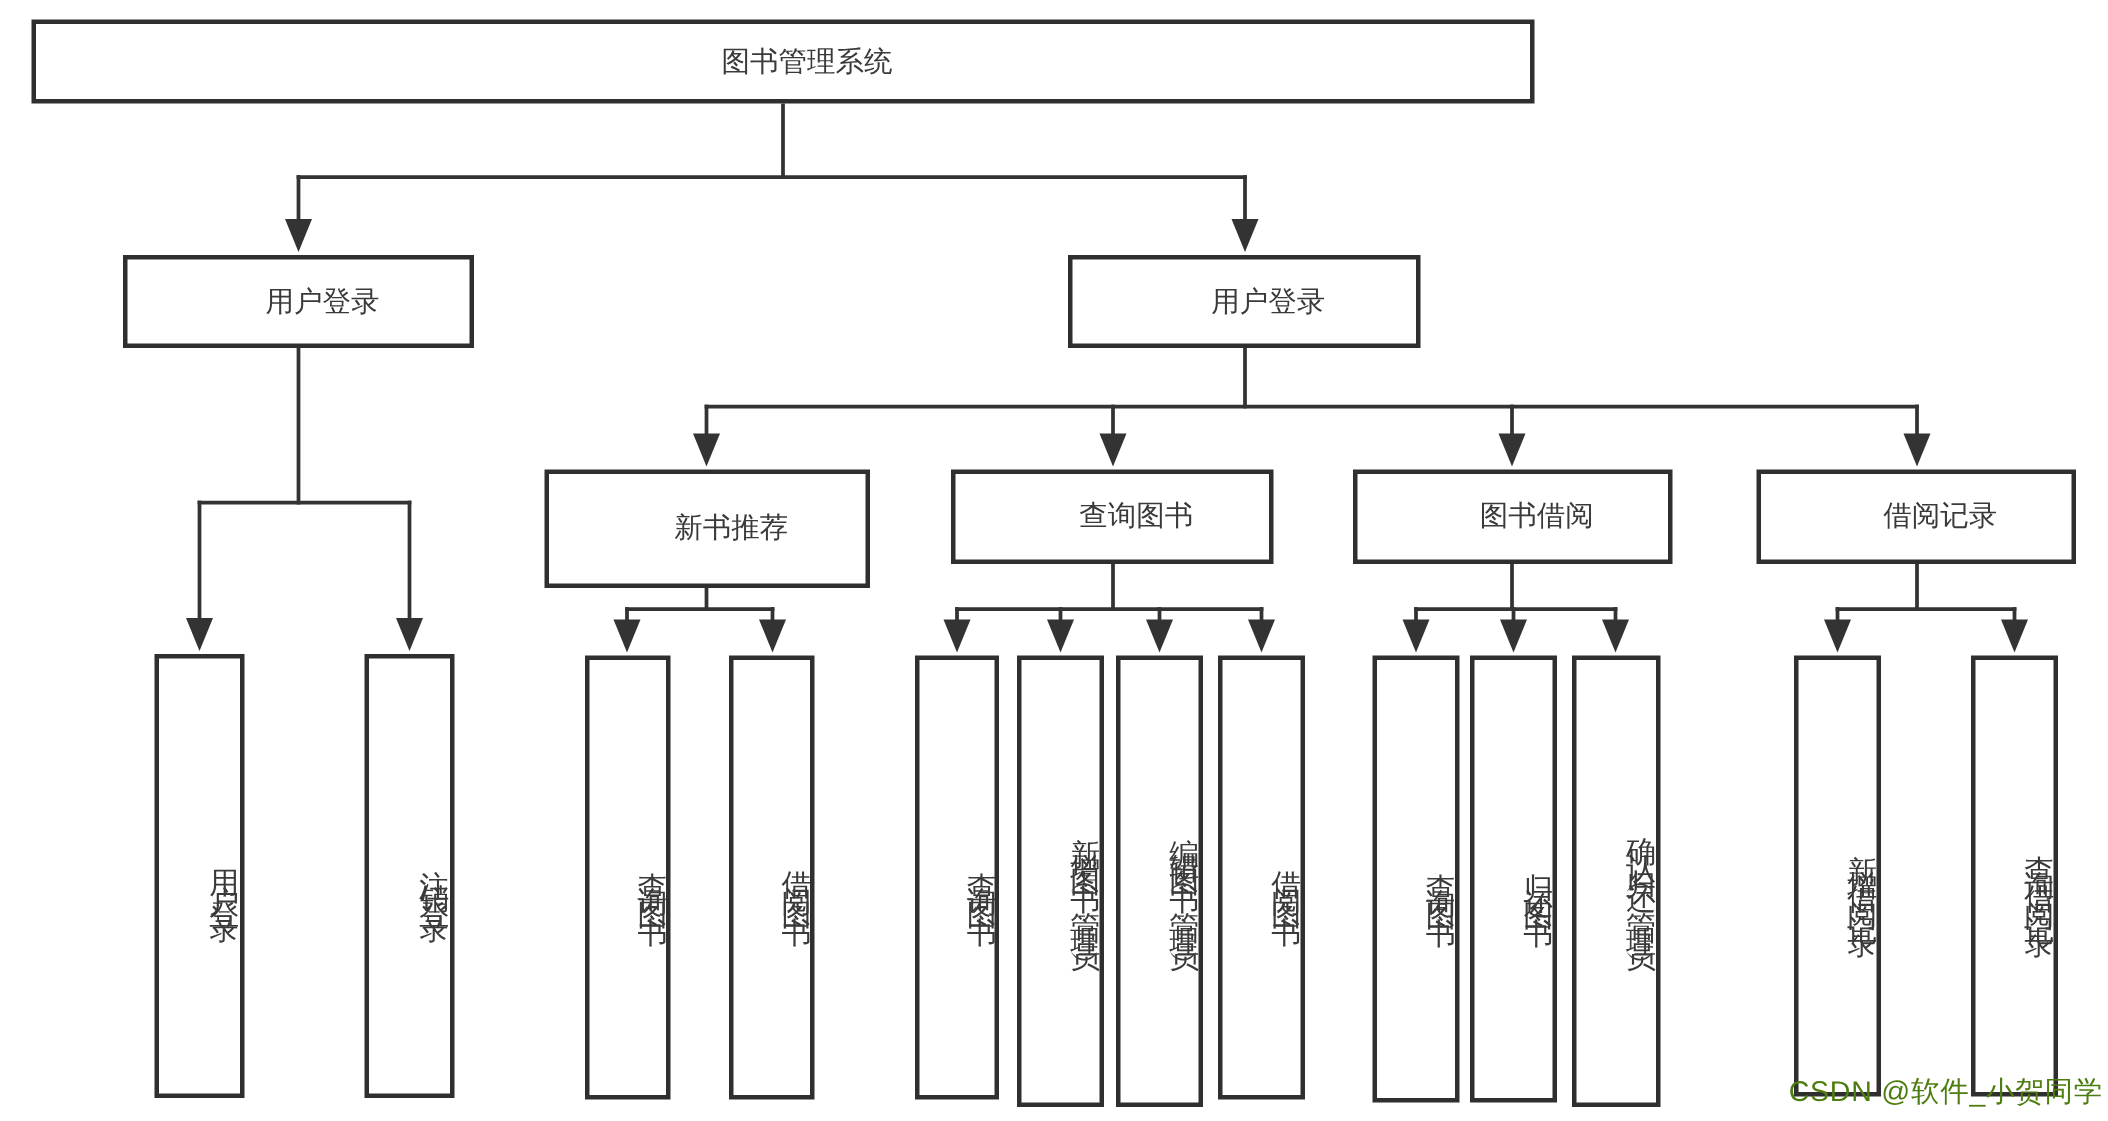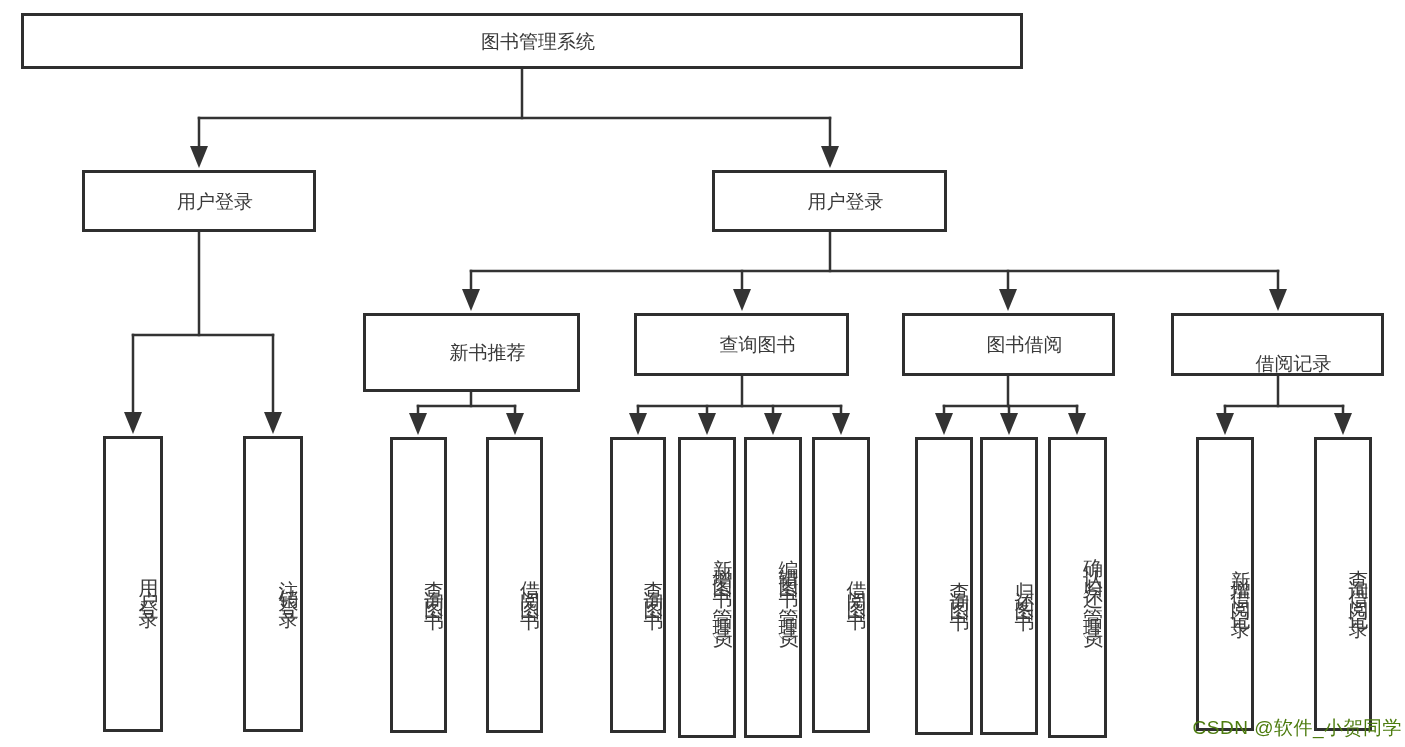--- a/index.html
+++ b/index.html
@@ -19,21 +19,21 @@
     writing-mode:vertical-rl;
     font-size:20px;letter-spacing:10px;line-height:1;color:#3a3a3a;
   }
   
   .n-root{left:21px;top:13px;width:1002px;height:56px;}
   .n-user-login{left:82px;top:170px;width:234px;height:62px;}
   .n-book-mgmt{left:712px;top:170px;width:235px;height:62px;}
   .n-new-books{left:363px;top:313px;width:217px;height:79px;}
   .n-book-borrow{left:634px;top:313px;width:215px;height:63px;}
   .n-current-borrow{left:902px;top:313px;width:213px;height:63px;}
-  .n-borrow-records{left:1171px;top:313px;width:213px;height:63px;align-items:flex-end;}
+  .n-borrow-records{left:1171px;top:313px;width:213px;height:63px;}
   
   .l-ul-login{left:103px;top:436px;width:60px;height:296px;}
   .l-ul-logout{left:243px;top:436px;width:60px;height:296px;}
   .l-nb-query{left:390px;top:437px;width:57px;height:296px;}
   .l-nb-borrow{left:486px;top:437px;width:57px;height:296px;}
   .l-bb-query{left:610px;top:437px;width:56px;height:296px;}
   .l-bb-add{left:678px;top:437px;width:58px;height:301px;}
   .l-bb-edit{left:744px;top:437px;width:58px;height:301px;}
   .l-bb-borrow{left:812px;top:437px;width:58px;height:296px;}
   .l-cb-query{left:915px;top:437px;width:58px;height:298px;}

